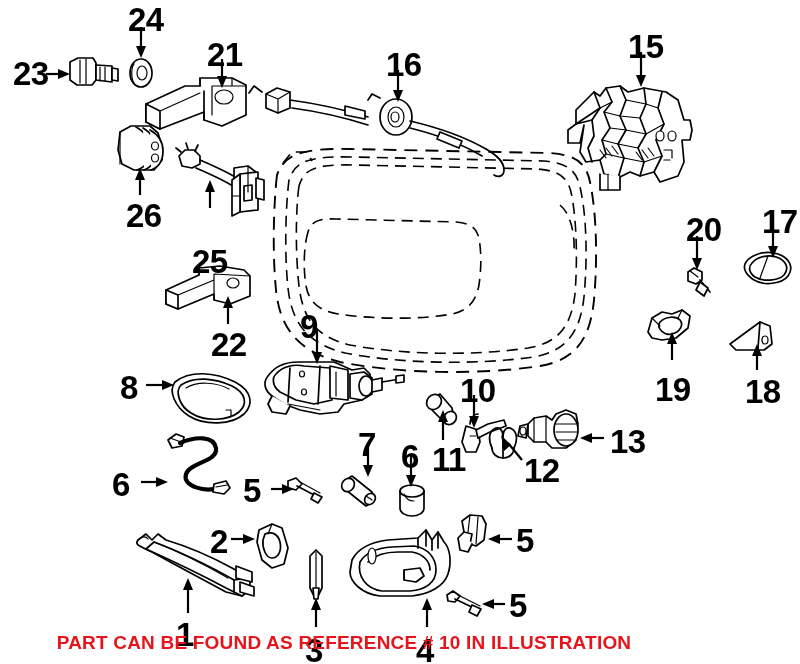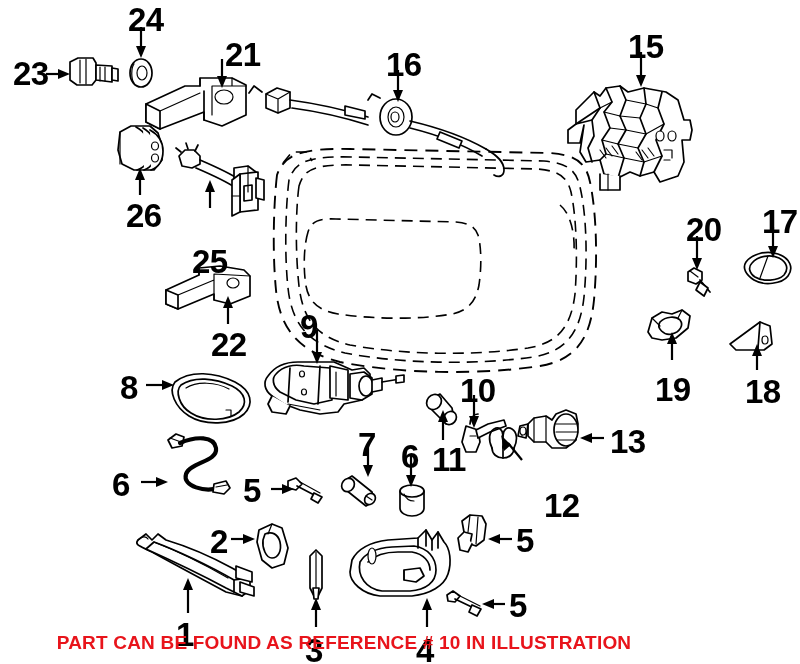--- a/index.html
+++ b/index.html
@@ -412,40 +412,40 @@
       <polygon class="arrowhead" points="488,539 500,534 500,544"></polygon>
 
       <line class="leader" x1="505" y1="604" x2="492" y2="604"></line>
       <polygon class="arrowhead" points="482,604 494,599 494,609"></polygon>
     </g>
 
   </svg>
 
   <div class="callout-label" style="left:13px;  top:57px;">23</div>
   <div class="callout-label" style="left:128px; top:3px;">24</div>
-  <div class="callout-label" style="left:225px; top:38px;">21</div>
+  <div class="callout-label" style="left:207px; top:38px;">21</div>
   <div class="callout-label" style="left:386px; top:48px;">16</div>
   <div class="callout-label" style="left:628px; top:30px;">15</div>
 
   <div class="callout-label" style="left:126px; top:199px;">26</div>
   <div class="callout-label" style="left:192px; top:213px;margin-top:32px;">25</div>
   <div class="callout-label" style="left:686px; top:213px;">20</div>
   <div class="callout-label" style="left:762px; top:205px;">17</div>
 
   <div class="callout-label" style="left:211px; top:328px;">22</div>
   <div class="callout-label" style="left:300px; top:310px;">9</div>
   <div class="callout-label" style="left:655px; top:373px;">19</div>
   <div class="callout-label" style="left:745px; top:375px;">18</div>
 
   <div class="callout-label" style="left:120px; top:371px;">8</div>
   <div class="callout-label" style="left:460px; top:374px;">10</div>
   <div class="callout-label" style="left:358px; top:428px;">7</div>
   <div class="callout-label" style="left:401px; top:440px;">6</div>
   <div class="callout-label" style="left:432px; top:443px;">11</div>
-  <div class="callout-label" style="left:524px; top:489px;margin-left:20px;">12</div>
+  <div class="callout-label" style="left:524px; top:454px;">12</div>
   <div class="callout-label" style="left:610px; top:425px;text-align:center;">13</div>
 
   <div class="callout-label" style="left:112px; top:468px;">6</div>
   <div class="callout-label" style="left:243px; top:474px;">5</div>
 
   <div class="callout-label" style="left:210px; top:525px;">2</div>
   <div class="callout-label" style="left:516px; top:524px;">5</div>
   <div class="callout-label" style="left:509px; top:589px;">5</div>
 
   <div class="callout-label" style="left:176px; top:618px;">1</div>

